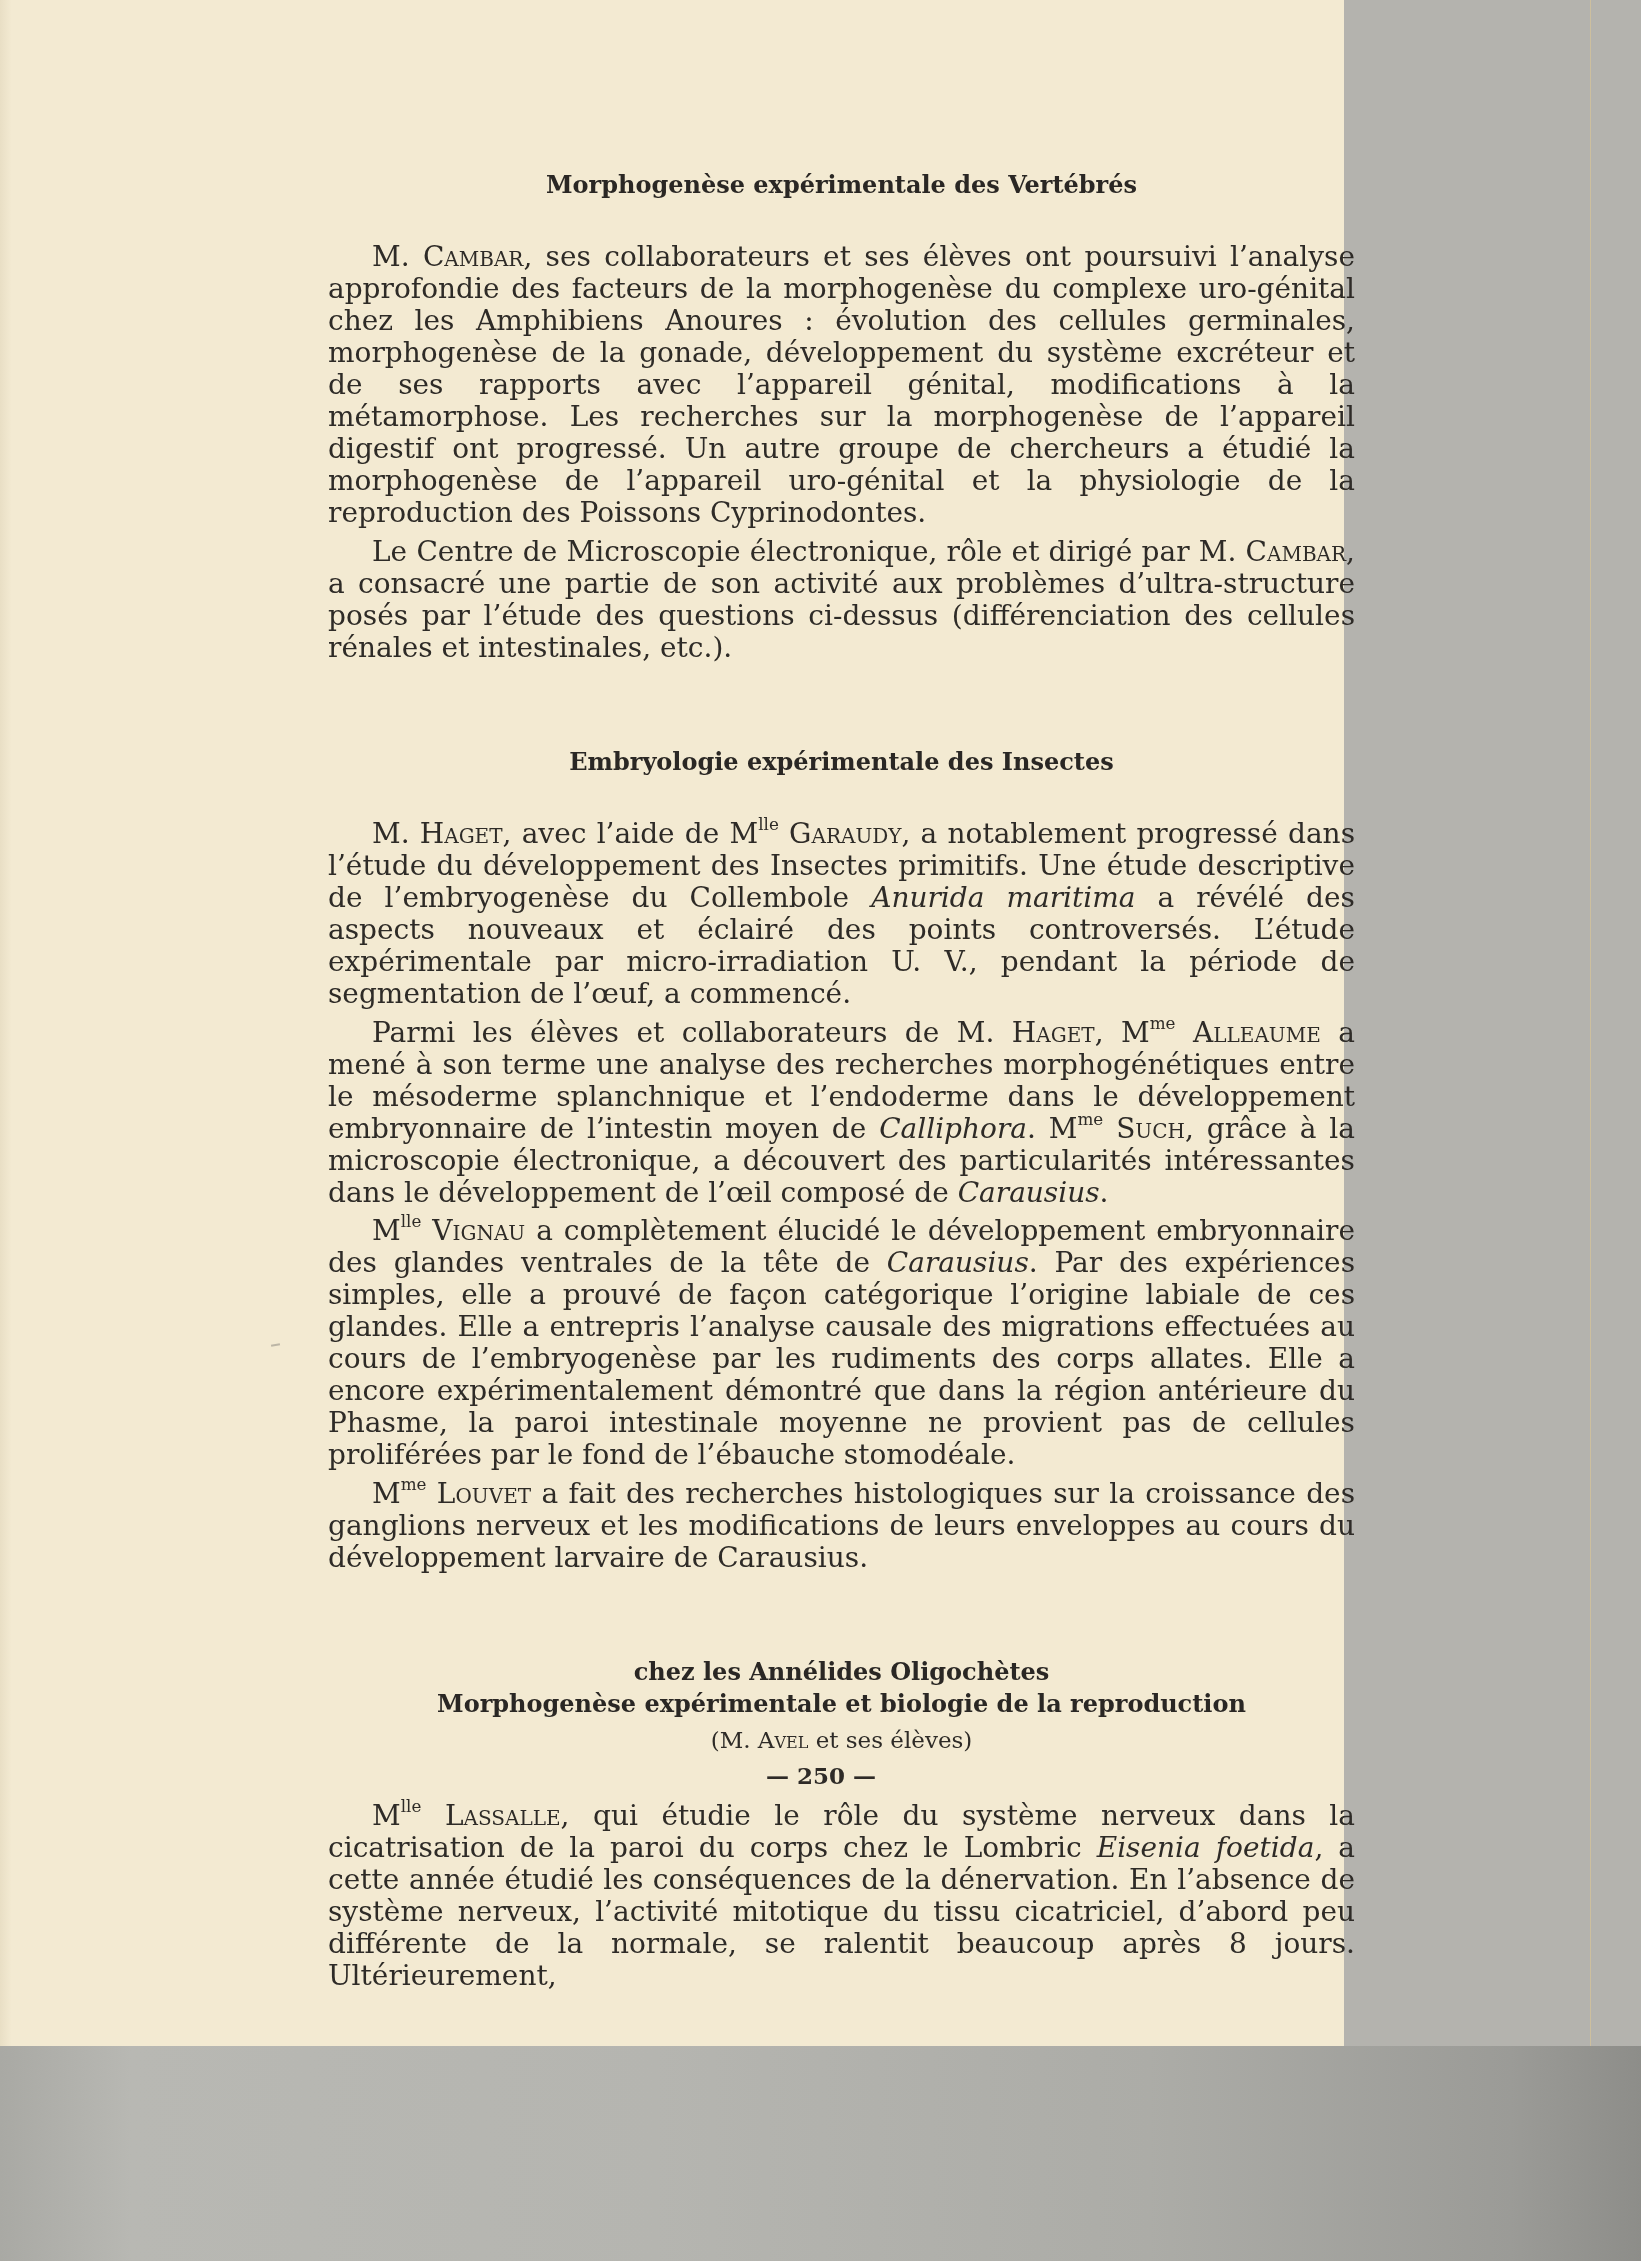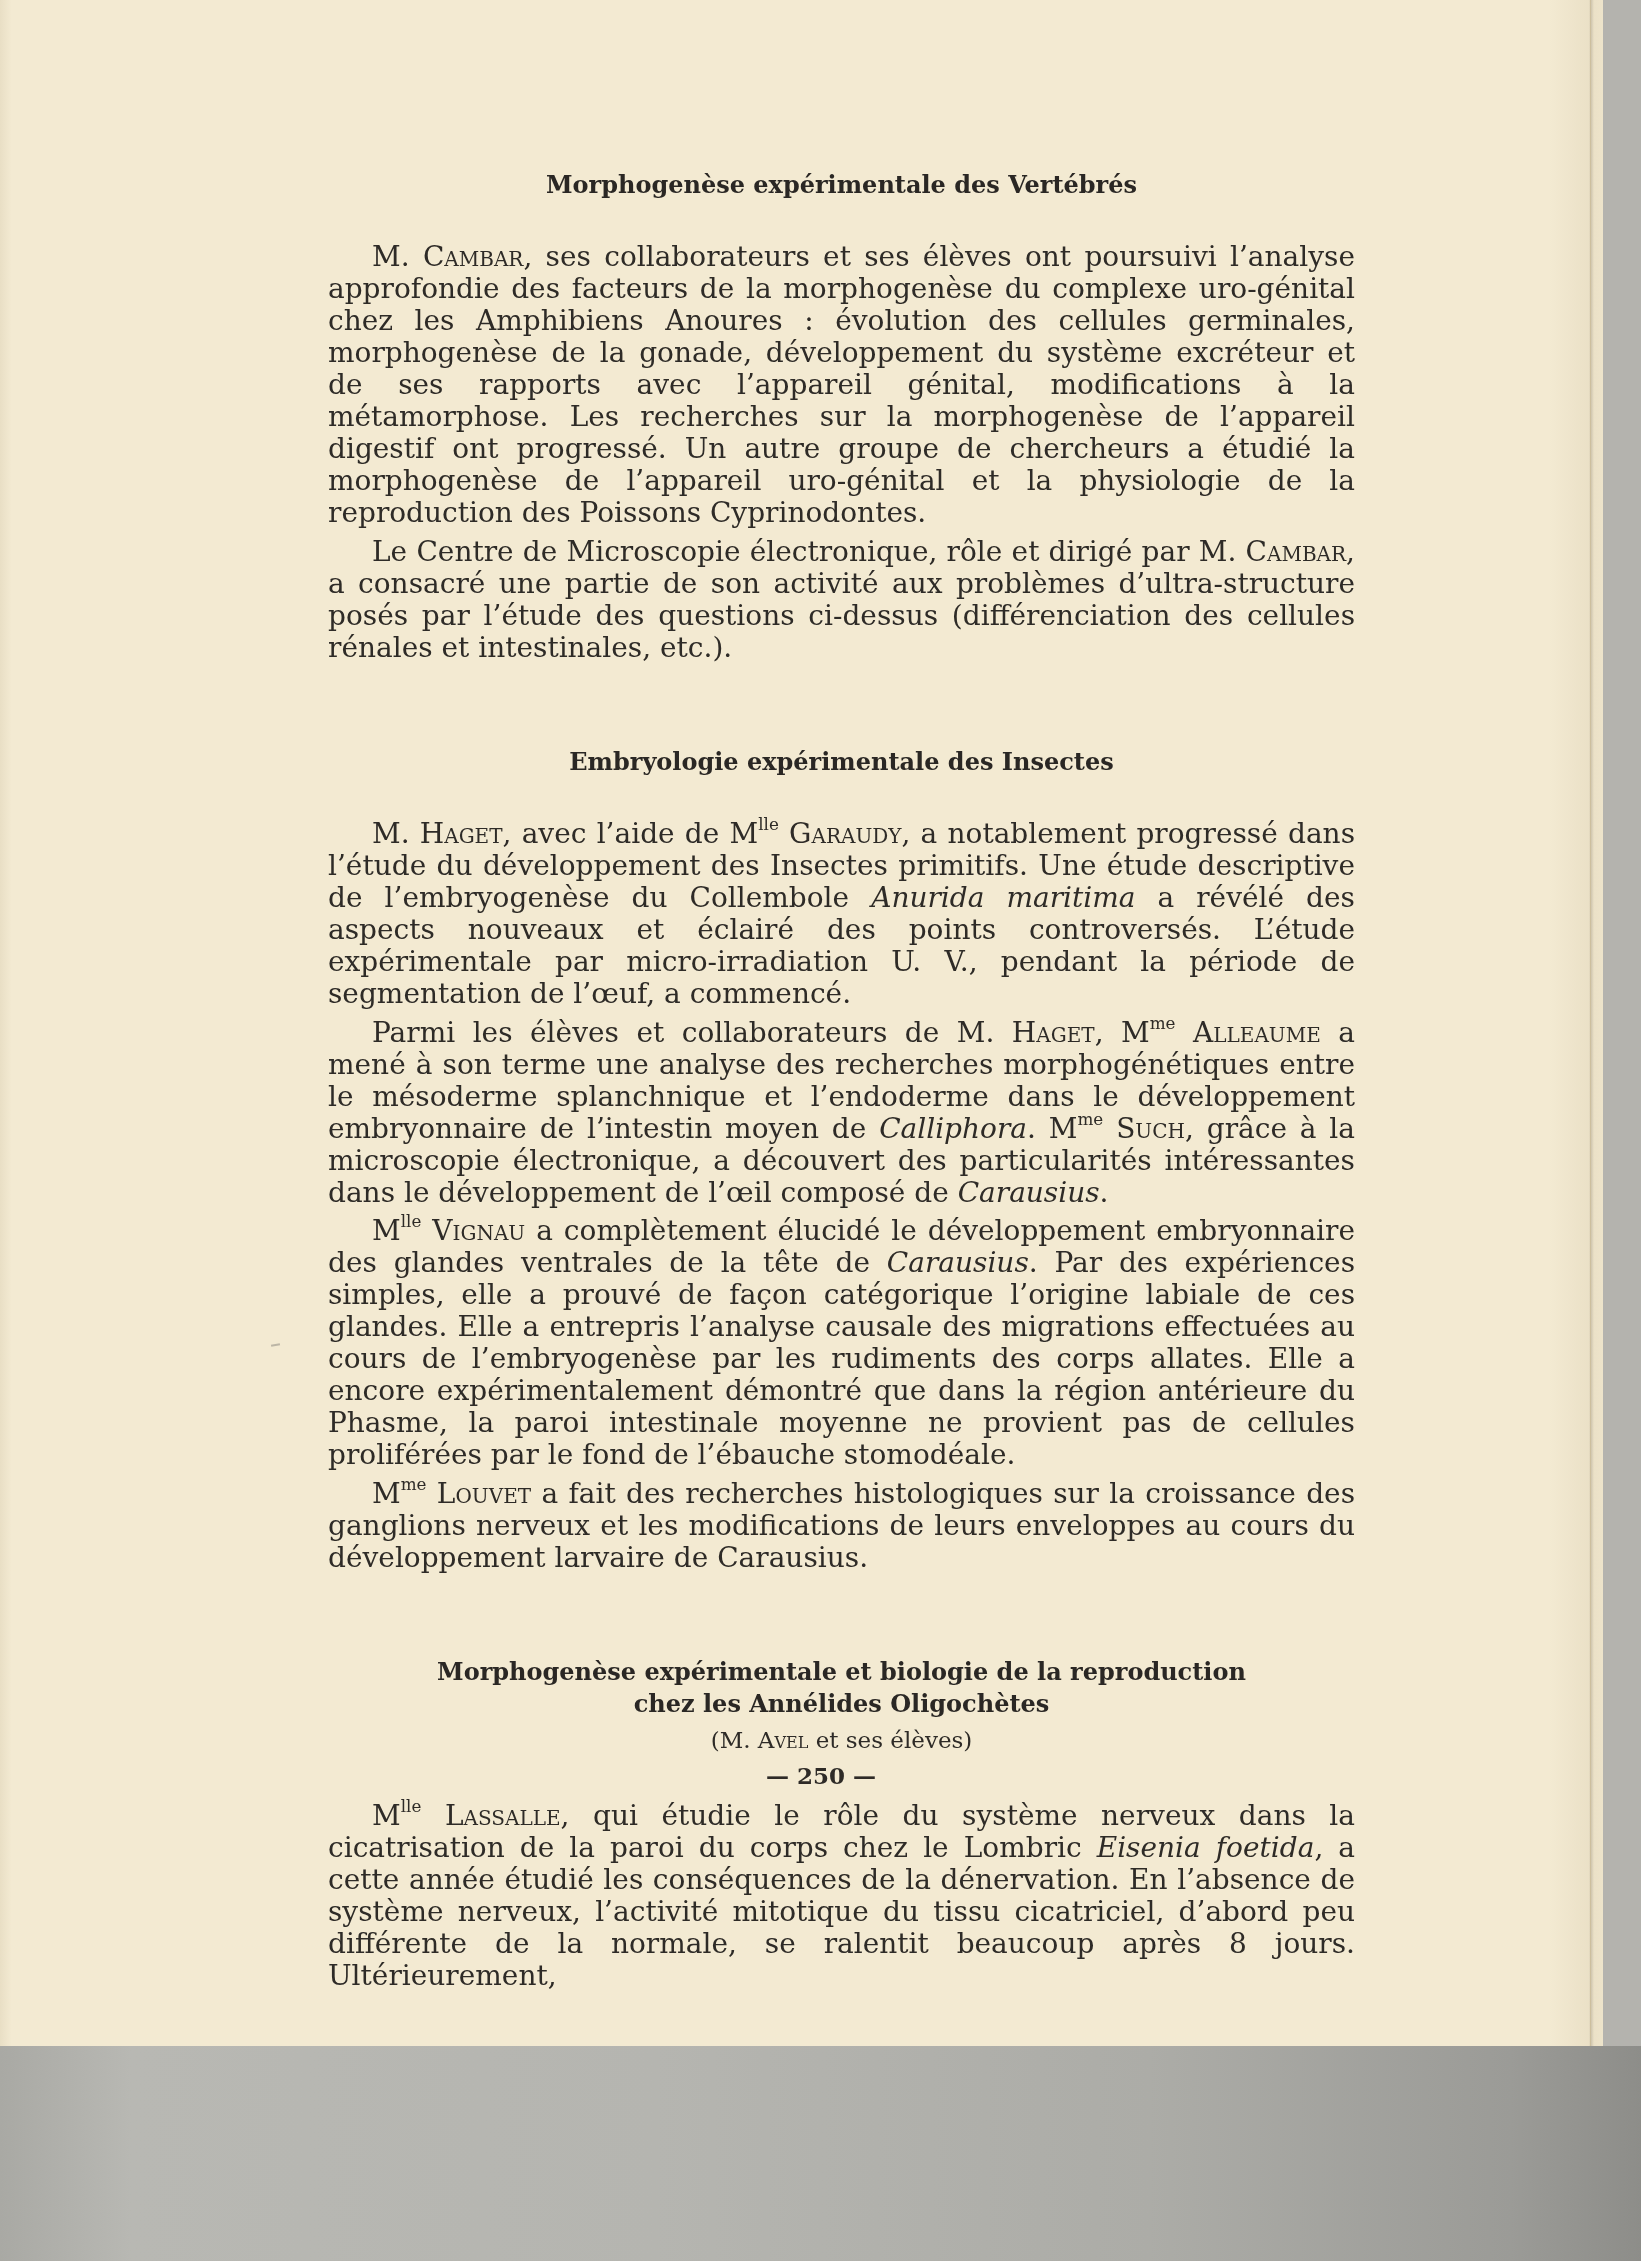--- a/index.html
+++ b/index.html
@@ -16,21 +16,21 @@
     }
     .scanner-bed {
       position: absolute;
       left: 0; top: 2046px;
       width: 1642px; height: 216px;
       background: linear-gradient(90deg, #a9a9a4 0%, #b8b8b3 8%, #b5b5b0 40%, #acaca7 70%, #9b9b97 92%, #8d8d89 100%);
     }
     .paper {
       position: absolute;
       left: 0; top: 0;
-      width: 1603px; height: 2046px;
+      width: 1344px; height: 2046px;
       background:
         linear-gradient(90deg, rgba(140,120,80,0.10) 0px, rgba(0,0,0,0) 11.6px),
         linear-gradient(90deg, rgba(0,0,0,0) 1549px, rgba(160,140,100,0.10) 1589px, rgba(110,100,80,0.28) 1591px, rgba(200,185,150,0.18) 1594px, rgba(0,0,0,0) 1626px),
         #f3ead2;
       border-bottom: 1.3px solid #c9c4b2;
     }
     .page-edge {
       position: absolute;
       left: 1590px; top: 0;
       width: 1.3px; height: 2046px;
@@ -113,22 +113,22 @@
       <div class="gap-h1"></div>
       <p class="para"><span>M. </span><span class="sc">Haget</span><span>, avec l’aide de M</span><sup>lle</sup><span> </span><span class="sc">Garaudy</span><span>, a notablement progressé dans l’étude du déve­loppement des Insectes primitifs. Une étude descriptive de l’embryogenèse du Collem­bole </span><span class="it">Anurida maritima</span><span> a révélé des aspects nouveaux et éclairé des points controversés. L’étude expérimentale par micro-irradiation U. V., pendant la période de segmentation de l’œuf, a commencé.</span></p>
       <p class="para"><span>Parmi les élèves et collaborateurs de M. </span><span class="sc">Haget</span><span>, M</span><sup>me</sup><span> </span><span class="sc">Alleaume</span><span> a mené à son terme une analyse des recherches morphogénétiques entre le mésoderme splanchnique et l’endoderme dans le développement embryonnaire de l’intestin moyen de </span><span class="it">Calliphora</span><span>. M</span><sup>me</sup><span> </span><span class="sc">Such</span><span>, grâce à la microscopie électronique, a découvert des particularités intéres­santes dans le développement de l’œil composé de </span><span class="it">Carausius</span><span>.</span></p>
       <p class="para"><span>M</span><sup>lle</sup><span> </span><span class="sc">Vignau</span><span> a complètement élucidé le développement embryonnaire des glandes ventrales de la tête de </span><span class="it">Carausius</span><span>. Par des expériences simples, elle a prouvé de façon catégorique l’origine labiale de ces glandes. Elle a entrepris l’analyse causale des migra­tions effectuées au cours de l’embryogenèse par les rudiments des corps allates. Elle a encore expérimentalement démontré que dans la région antérieure du Phasme, la paroi intestinale moyenne ne provient pas de cellules proliférées par le fond de l’ébauche stomodéale.</span></p>
       <p class="para"><span>M</span><sup>me</sup><span> </span><span class="sc">Louvet</span><span> a fait des recherches histologiques sur la croissance des ganglions ner­veux et les modifications de leurs enveloppes au cours du développement larvaire de Carausius.</span></p>
     </section>
 
     <div class="gap-sec"></div>
 
     <section>
+      <h2 class="heading">chez les Annélides Oligochètes</h2>
       <h2 class="heading">Morphogenèse expérimentale et biologie de la reproduction</h2>
-      <h2 class="heading">chez les Annélides Oligochètes</h2>
       <p class="subheading"><span>(M. </span><span class="sc">Avel</span><span> et ses élèves)</span></p>
       <div class="gap-h1"></div>
       <p class="para"><span>M</span><sup>lle</sup><span> </span><span class="sc">Lassalle</span><span>, qui étudie le rôle du système nerveux dans la cicatrisation de la paroi du corps chez le Lombric </span><span class="it">Eisenia foetida</span><span>, a cette année étudié les conséquences de la dénervation. En l’absence de système nerveux, l’activité mitotique du tissu cicatriciel, d’abord peu différente de la normale, se ralentit beaucoup après 8 jours. Ultérieurement,</span></p>
     </section>
   </div>
 
   <div class="page-number">— 250 —</div>
 </div>
 
 <div class="scanner-bed"></div>

